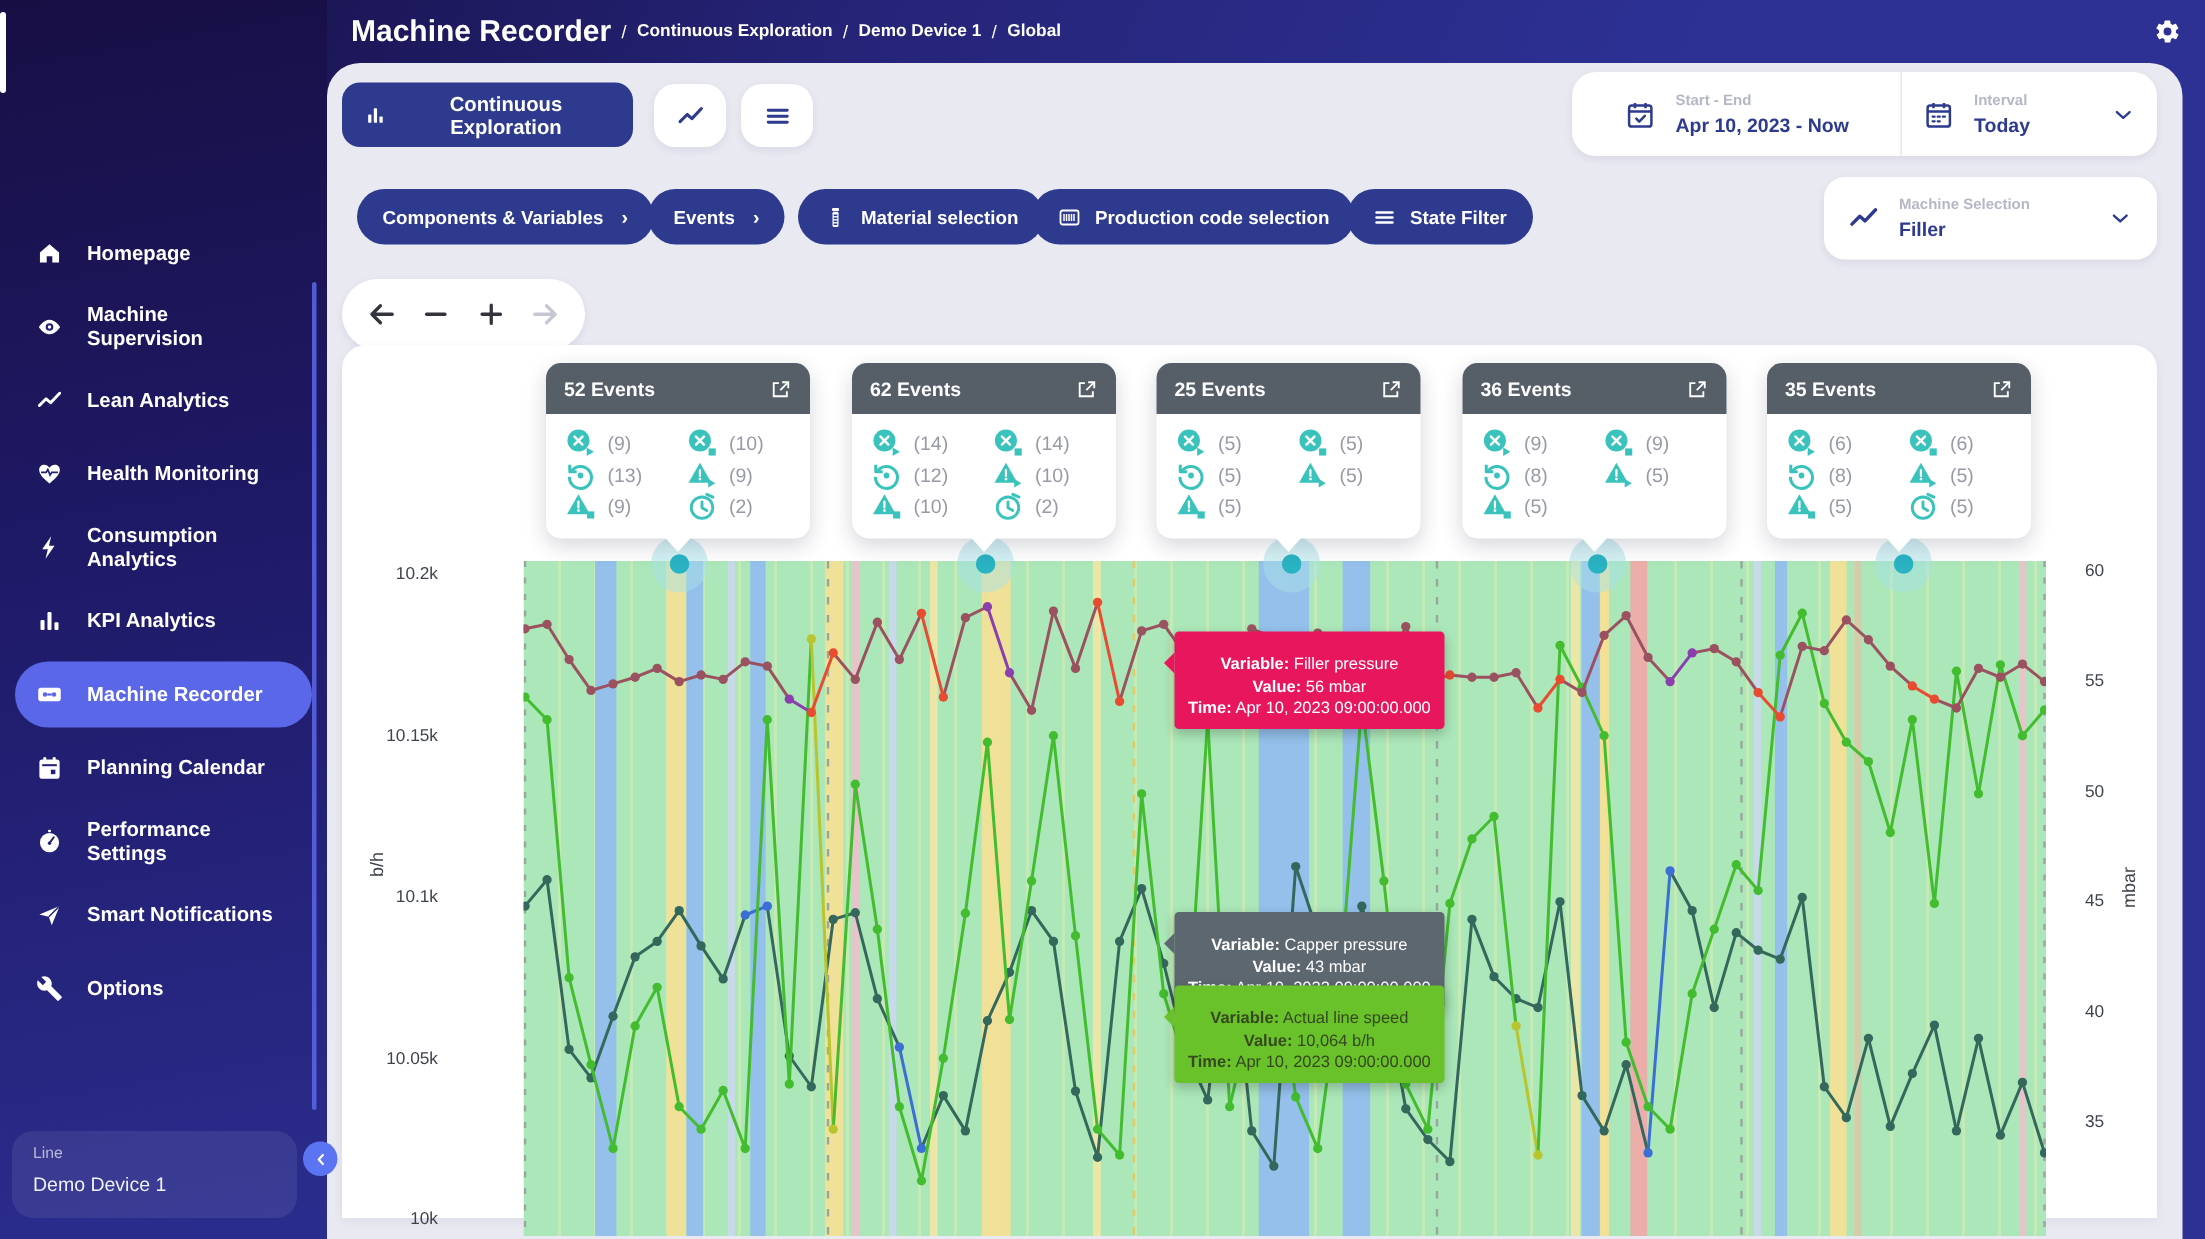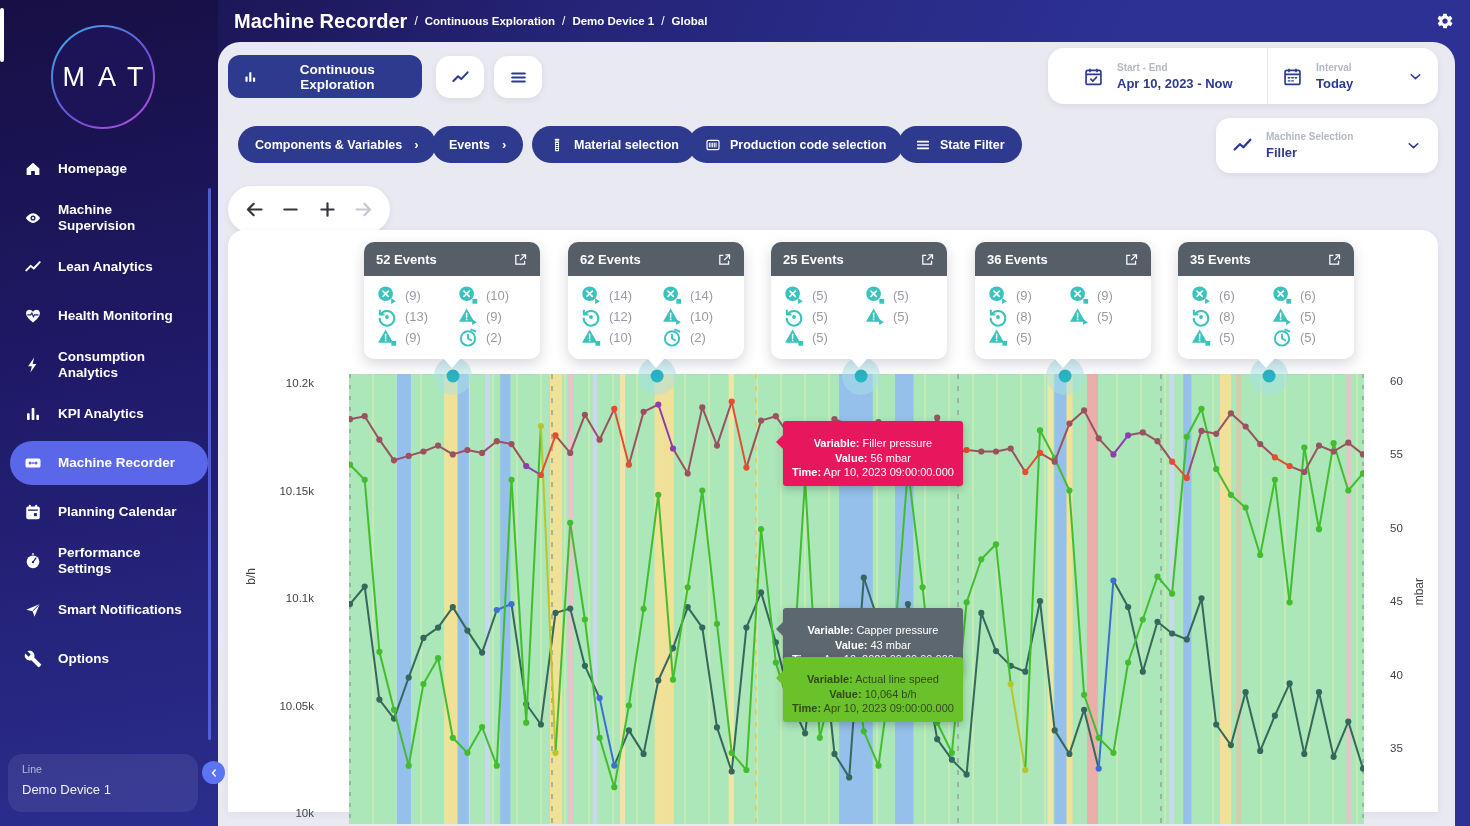--- a/index.html
+++ b/index.html
@@ -75,38 +75,33 @@
   .event-card:nth-child(4){left:747px;} .event-card:nth-child(5){left:950px;}
   .ec-head{height:34px;background:#565e68;border-radius:10px 10px 0 0;display:flex;align-items:center;justify-content:space-between;padding:0 12px;color:#fff;}
   .ec-count{font-size:13px;font-weight:700;}
   .ec-open{width:15px;height:15px;color:#fff;cursor:pointer;}
   .ec-body{display:grid;grid-template-rows:repeat(3,21px);grid-auto-flow:column;grid-auto-columns:1fr;column-gap:10px;padding:9px 12px 11px;}
   .ec-entry{display:flex;align-items:center;gap:7px;}
   .ec-ic{width:22px;height:22px;color:#39c3bc;flex:none;}
   .ec-num{font-size:13px;color:#979ba5;}
   .ec-ptr{position:absolute;left:50%;bottom:-9px;transform:translateX(-50%);width:0;height:0;border:9px solid transparent;border-top:10px solid #fff;border-bottom:none;}
   .tick{position:absolute;font-size:11.5px;color:#3e444c;height:18px;line-height:18px;}
-  .tick-left{left:0;width:64px;text-align:right;margin-left:22px;}
+  .tick-left{left:0;width:64px;text-align:right;}
   .tick-right{left:1162px;width:44px;text-align:left;}
   .vlabel{position:absolute;font-size:12px;color:#3e444c;writing-mode:vertical-rl;transform:rotate(180deg);}
   #unit-left{left:16px;top:338px;}
   #unit-right{left:1184px;top:348px;}
   .tt{position:absolute;font-size:11px;line-height:14.5px;padding:15px 9px 6px;border-radius:3px;box-shadow:0 3px 8px rgba(0,0,0,.22);white-space:nowrap;z-index:6;text-align:center;}
   .tt b{font-weight:700;}
   .tt-arrow{position:absolute;left:-7px;top:14px;width:0;height:0;border:7px solid transparent;border-left:none;}
 </style>
 </head>
 <body>
 
 <div class="sidebar">
-  <div class="logo-ring">
-    <div class="logo-inner">
-      <span class="logo-text">MAT</span>
-    </div>
-  </div>
   <div class="nav">
 
   <div class="nav-item">
         <span class="nav-icon">
           <svg viewBox="0 0 24 24">
             <path d="M3.5 11.2 12 3.8l8.5 7.4v8.8h-6v-5.5h-5V20h-6z" fill="currentColor"></path>
           </svg>
         </span>
         <span class="nav-label">Homepage</span>
       </div>

